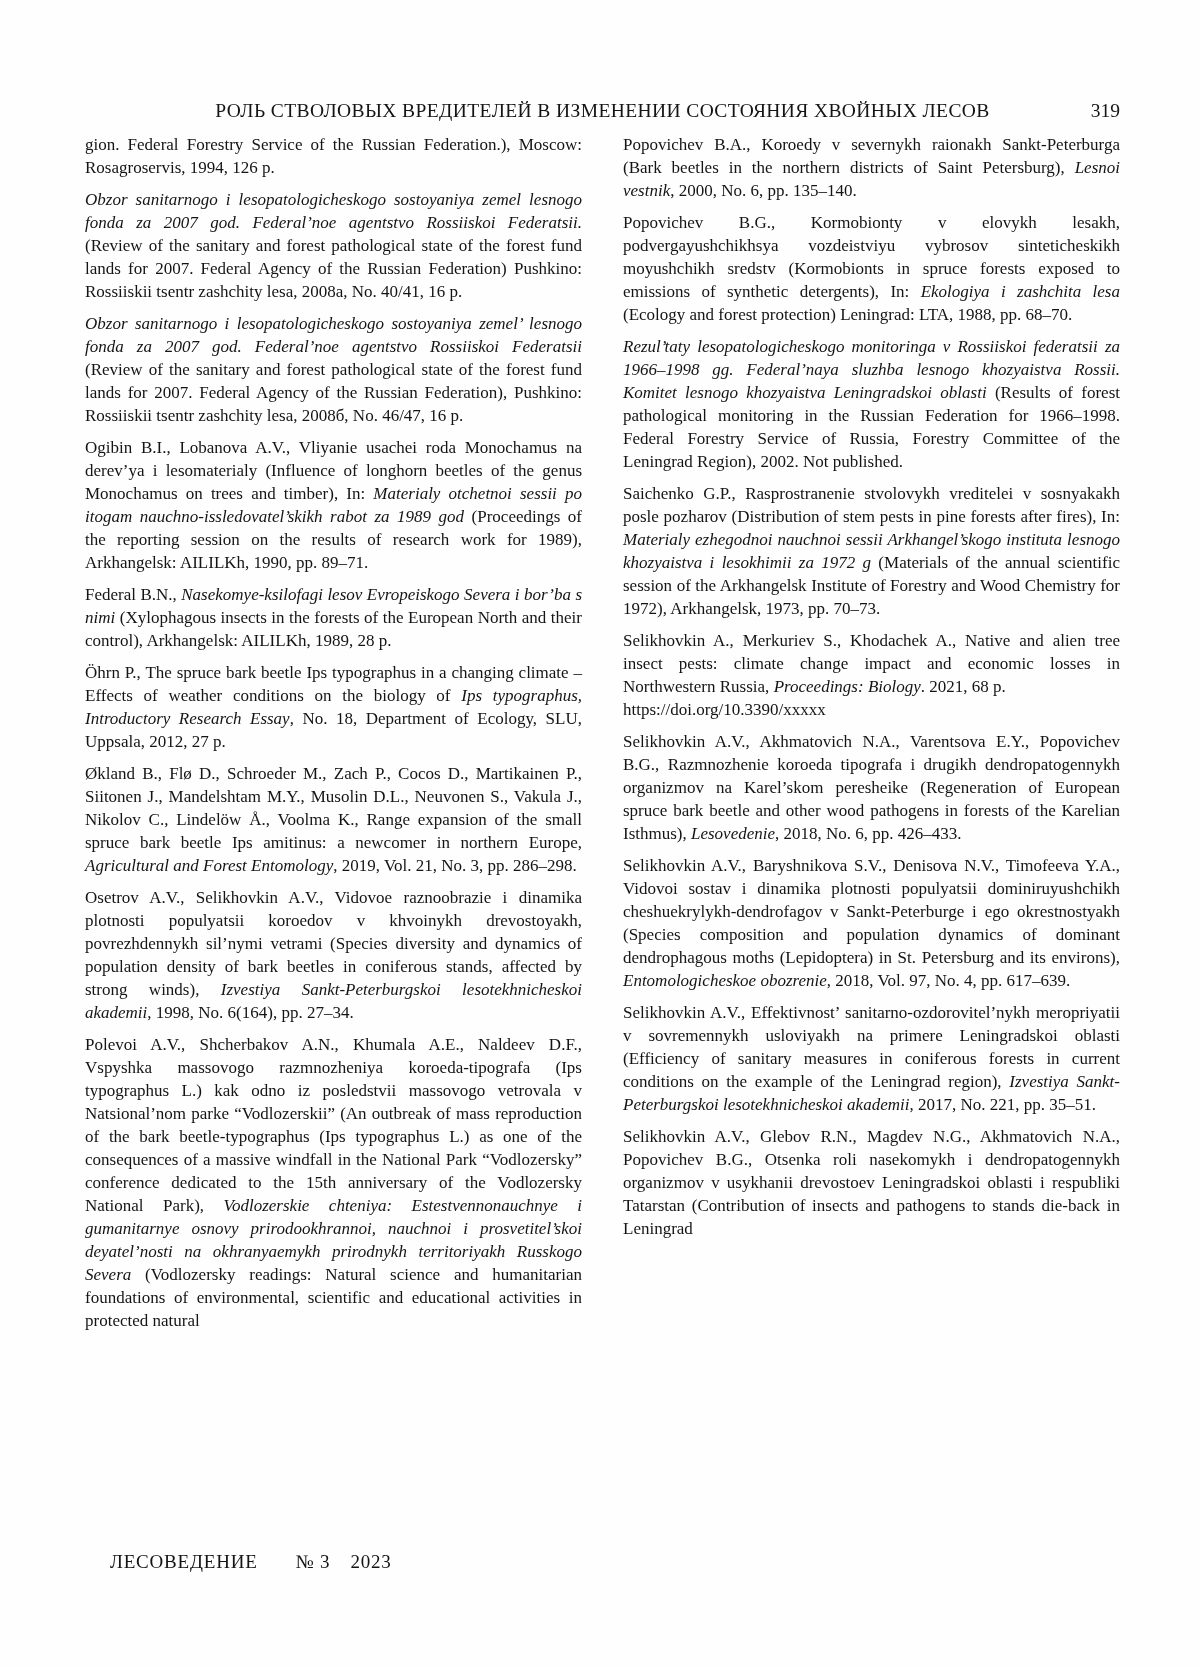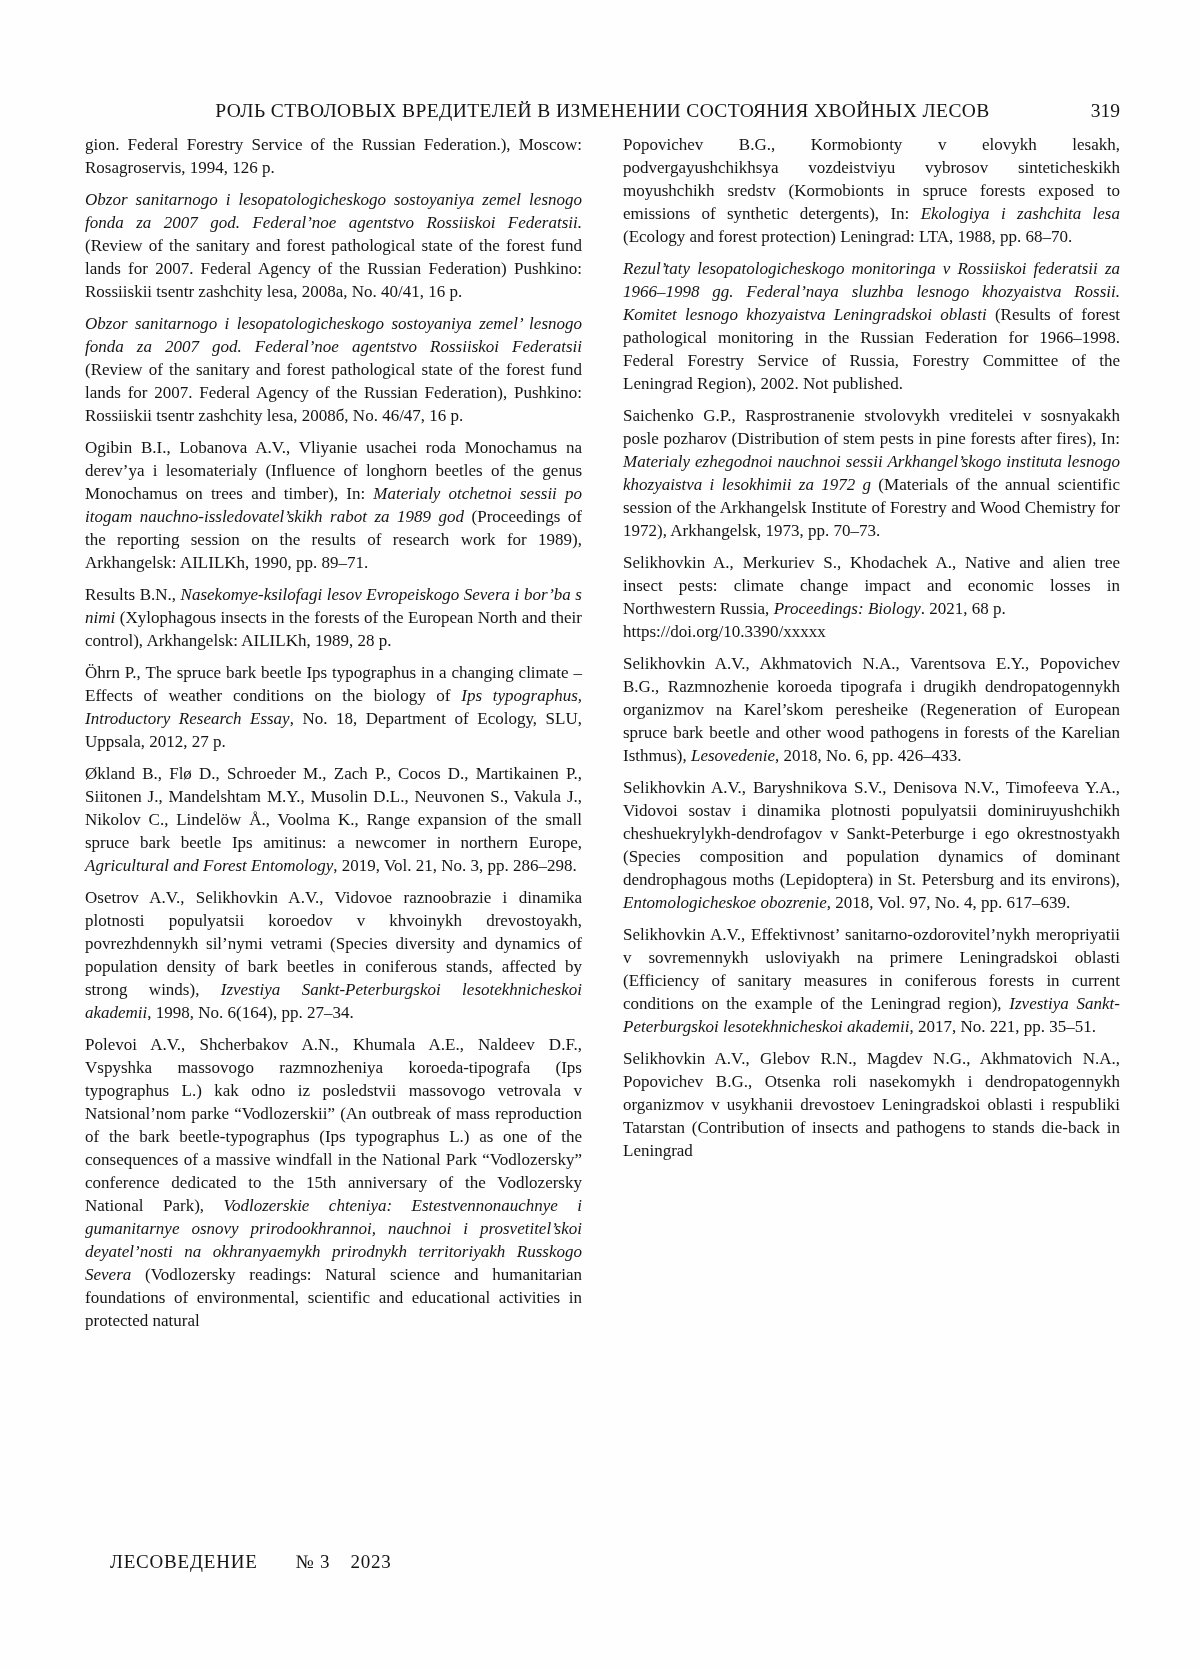--- a/index.html
+++ b/index.html
@@ -73,27 +73,28 @@
     <div class="rh-title">РОЛЬ СТВОЛОВЫХ ВРЕДИТЕЛЕЙ В ИЗМЕНЕНИИ СОСТОЯНИЯ ХВОЙНЫХ ЛЕСОВ</div>
     <div class="rh-page-num">319</div>
   </header>
 
   <main class="columns">
     <div class="col col-left" id="left-col" lang="en">
         <p class="ref"><span class="rm">gion. Federal Forestry Service of the Russian Federation.), Moscow: Rosagroservis, 1994, 126 p.</span></p>
         <p class="ref"><span class="it">Obzor sanitarnogo i lesopatologicheskogo sostoyaniya zemel lesnogo fonda za 2007 god. Federal’noe agentstvo Rossiiskoi Federatsii.</span><span class="rm"> (Review of the sanitary and forest pathological state of the forest fund lands for 2007. Federal Agency of the Russian Federation) Pushkino: Rossiiskii tsentr zashchity lesa, 2008a, No. 40/41, 16 p.</span></p>
         <p class="ref"><span class="it">Obzor sanitarnogo i lesopatologicheskogo sostoyaniya zemel’ lesnogo fonda za 2007 god. Federal’noe agentstvo Rossiiskoi Federatsii</span><span class="rm"> (Review of the sanitary and forest pathological state of the forest fund lands for 2007. Federal Agency of the Russian Federation), Pushkino: Rossiiskii tsentr zashchity lesa, 2008б, No. 46/47, 16 p.</span></p>
         <p class="ref"><span class="rm">Ogibin B.I., Lobanova A.V., Vliyanie usachei roda Monochamus na derev’ya i lesomaterialy (Influence of longhorn beetles of the genus Monochamus on trees and timber), In: </span><span class="it">Materialy otchetnoi sessii po itogam nauchno-issledovatel’skikh rabot za 1989 god</span><span class="rm"> (Proceedings of the reporting session on the results of research work for 1989), Arkhangelsk: AILILKh, 1990, pp. 89–71.</span></p>
-        <p class="ref"><span class="rm">Results B.N., </span><span class="it">Nasekomye-ksilofagi lesov Evropeiskogo Severa i bor’ba s nimi</span><span class="rm"> (Xylophagous insects in the forests of the European North and their control), Arkhangelsk: AILILKh, 1989, 28 p.</span></p>
+        <p class="ref"><span class="rm">Federal B.N., </span><span class="it">Nasekomye-ksilofagi lesov Evropeiskogo Severa i bor’ba s nimi</span><span class="rm"> (Xylophagous insects in the forests of the European North and their control), Arkhangelsk: AILILKh, 1989, 28 p.</span></p>
         <p class="ref"><span class="rm">Öhrn P., The spruce bark beetle Ips typographus in a changing climate – Effects of weather conditions on the biology of </span><span class="it">Ips typographus, Introductory Research Essay</span><span class="rm">, No. 18, Department of Ecology, SLU, Uppsala, 2012, 27 p.</span></p>
         <p class="ref"><span class="rm">Økland B., Flø D., Schroeder M., Zach P., Cocos D., Martikainen P., Siitonen J., Mandelshtam M.Y., Musolin D.L., Neuvonen S., Vakula J., Nikolov C., Lindelöw Å., Voolma K., Range expansion of the small spruce bark beetle Ips amitinus: a newcomer in northern Europe, </span><span class="it">Agricultural and Forest Entomology</span><span class="rm">, 2019, Vol. 21, No. 3, pp. 286–298.</span></p>
         <p class="ref"><span class="rm">Osetrov A.V., Selikhovkin A.V., Vidovoe raznoobrazie i dinamika plotnosti populyatsii koroedov v khvoinykh drevostoyakh, povrezhdennykh sil’nymi vetrami (Species diversity and dynamics of population density of bark beetles in coniferous stands, affected by strong winds), </span><span class="it">Izvestiya Sankt-Peterburgskoi lesotekhnicheskoi akademii</span><span class="rm">, 1998, No. 6(164), pp. 27–34.</span></p>
         <p class="ref"><span class="rm">Polevoi A.V., Shcherbakov A.N., Khumala A.E., Naldeev D.F., Vspyshka massovogo razmnozheniya koroeda-tipografa (Ips typographus L.) kak odno iz posledstvii massovogo vetrovala v Natsional’nom parke “Vodlozerskii” (An outbreak of mass reproduction of the bark beetle-typographus (Ips typographus L.) as one of the consequences of a massive windfall in the National Park “Vodlozersky” conference dedicated to the 15th anniversary of the Vodlozersky National Park), </span><span class="it">Vodlozerskie chteniya: Estestvennonauchnye i gumanitarnye osnovy prirodookhrannoi, nauchnoi i prosvetitel’skoi deyatel’nosti na okhranyaemykh prirodnykh territoriyakh Russkogo Severa</span><span class="rm"> (Vodlozersky readings: Natural science and humanitarian foundations of environmental, scientific and educational activities in protected natural</span></p>
       </div>
     <div class="col col-right" id="right-col" lang="en">
+        <p class="ref"><span class="rm">Popovichev B.A., Koroedy v severnykh raionakh Sankt-Peterburga (Bark beetles in the northern districts of Saint Petersburg), </span><span class="it">Lesnoi vestnik</span><span class="rm">, 2000, No. 6, pp. 135–140.</span></p>
         <p class="ref"><span class="rm">Popovichev B.G., Kormobionty v elovykh lesakh, podvergayushchikhsya vozdeistviyu vybrosov sinteticheskikh moyushchikh sredstv (Kormobionts in spruce forests exposed to emissions of synthetic detergents), In: </span><span class="it">Ekologiya i zashchita lesa</span><span class="rm"> (Ecology and forest protection) Leningrad: LTA, 1988, pp. 68–70.</span></p>
         <p class="ref"><span class="it">Rezul’taty lesopatologicheskogo monitoringa v Rossiiskoi federatsii za 1966–1998 gg. Federal’naya sluzhba lesnogo khozyaistva Rossii. Komitet lesnogo khozyaistva Leningradskoi oblasti</span><span class="rm"> (Results of forest pathological monitoring in the Russian Federation for 1966–1998. Federal Forestry Service of Russia, Forestry Committee of the Leningrad Region), 2002. Not published.</span></p>
         <p class="ref"><span class="rm">Saichenko G.P., Rasprostranenie stvolovykh vreditelei v sosnyakakh posle pozharov (Distribution of stem pests in pine forests after fires), In: </span><span class="it">Materialy ezhegodnoi nauchnoi sessii Arkhangel’skogo instituta lesnogo khozyaistva i lesokhimii za 1972 g</span><span class="rm"> (Materials of the annual scientific session of the Arkhangelsk Institute of Forestry and Wood Chemistry for 1972), Arkhangelsk, 1973, pp. 70–73.</span></p>
         <p class="ref"><span class="rm">Selikhovkin A., Merkuriev S., Khodachek A., Native and alien tree insect pests: climate change impact and economic losses in Northwestern Russia, </span><span class="it">Proceedings: Biology</span><span class="rm">. 2021, 68 p.</span><span class="rm blk">https://doi.org/10.3390/xxxxx</span></p>
         <p class="ref"><span class="rm">Selikhovkin A.V., Akhmatovich N.A., Varentsova E.Y., Popovichev B.G., Razmnozhenie koroeda tipografa i drugikh dendropatogennykh organizmov na Karel’skom peresheike (Regeneration of European spruce bark beetle and other wood pathogens in forests of the Karelian Isthmus), </span><span class="it">Lesovedenie</span><span class="rm">, 2018, No. 6, pp. 426–433.</span></p>
         <p class="ref"><span class="rm">Selikhovkin A.V., Baryshnikova S.V., Denisova N.V., Timofeeva Y.A., Vidovoi sostav i dinamika plotnosti populyatsii dominiruyushchikh cheshuekrylykh-dendrofagov v Sankt-Peterburge i ego okrestnostyakh (Species composition and population dynamics of dominant dendrophagous moths (Lepidoptera) in St. Petersburg and its environs), </span><span class="it">Entomologicheskoe obozrenie</span><span class="rm">, 2018, Vol. 97, No. 4, pp. 617–639.</span></p>
         <p class="ref"><span class="rm">Selikhovkin A.V., Effektivnost’ sanitarno-ozdorovitel’nykh meropriyatii v sovremennykh usloviyakh na primere Leningradskoi oblasti (Efficiency of sanitary measures in coniferous forests in current conditions on the example of the Leningrad region), </span><span class="it">Izvestiya Sankt-Peterburgskoi lesotekhnicheskoi akademii</span><span class="rm">, 2017, No. 221, pp. 35–51.</span></p>
         <p class="ref"><span class="rm">Selikhovkin A.V., Glebov R.N., Magdev N.G., Akhmatovich N.A., Popovichev B.G., Otsenka roli nasekomykh i dendropatogennykh organizmov v usykhanii drevostoev Leningradskoi oblasti i respubliki Tatarstan (Contribution of insects and pathogens to stands die-back in Leningrad</span></p>
       </div>
   </main>

